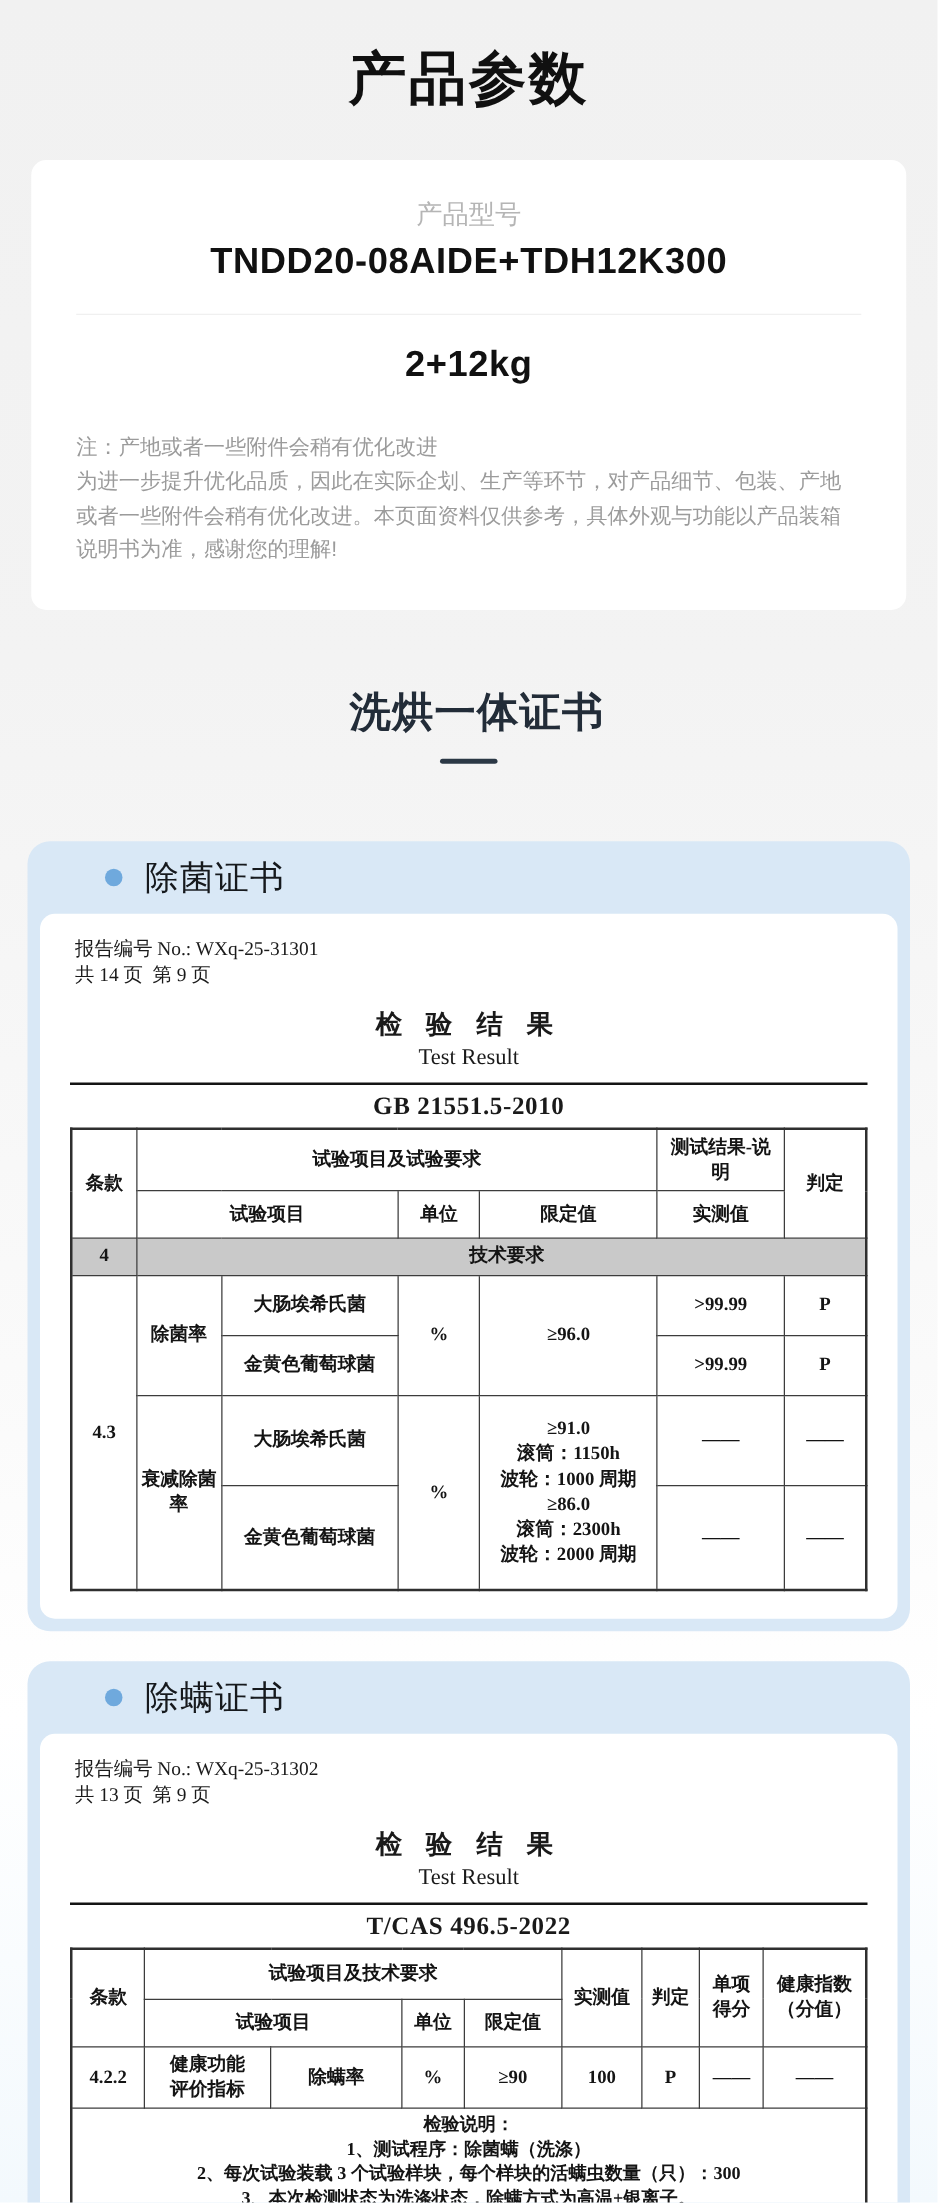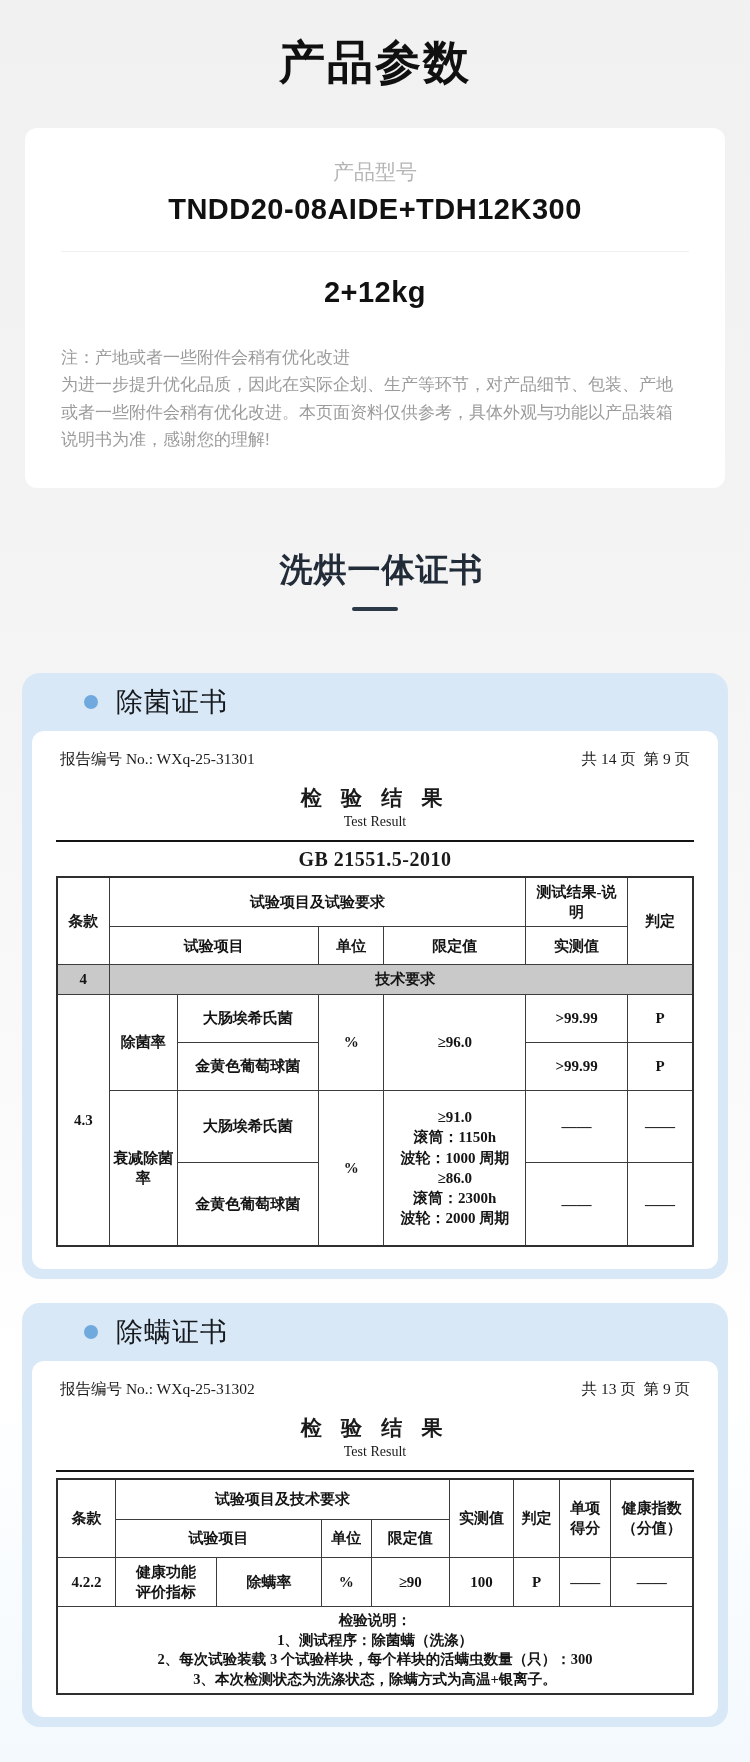--- a/index.html
+++ b/index.html
@@ -36,25 +36,25 @@
   }
   .cert-card.second { margin-top:24px; }
   .cert-header { height:58px; display:flex; align-items:center; padding-left:62px; }
   .cert-dot { width:14px; height:14px; border-radius:50%; background:#6fa9dd; margin-right:18px; flex:0 0 auto; }
   .cert-title { font-size:27px; font-weight:400; color:#16191d; letter-spacing:1px; }
   .cert-body {
     margin:0 10px 10px; background:#ffffff; border-radius:12px;
     padding:18px 24px 22px;
     font-family:"Liberation Serif","DejaVu Serif",serif; color:#1a1a1a;
   }
-  .report-row { display:flex; justify-content:space-between; font-size:15.5px; padding:0 4px; }
+  .report-row { display:flex; justify-content:space-between; font-size:15.5px; padding:0 4px;flex-direction:column; }
   .report-no { white-space:pre; }
   .report-pages { white-space:pre; }
   .result-title { text-align:center; font-size:21px; font-weight:700; letter-spacing:7px; margin-top:14px; }
-  .result-sub { text-align:center; font-size:14px; margin-top:2px; }
+  .result-sub { text-align:center; font-size:18px; margin-top:2px; }
   .thick-rule { border:none; border-top:2.5px solid #141414; margin:10px 0 6px; }
   .standard { text-align:center; font-size:20px; font-weight:600; margin-bottom:5px; letter-spacing:0.5px; }
   
   table.cert-table {
     width:100%; border-collapse:collapse; table-layout:fixed;
     font-size:15px; color:#141414; border:2px solid #2f2f2f;
   }
   table.cert-table th, table.cert-table td {
     border:1.5px solid #3c3c3c; text-align:center; vertical-align:middle;
     padding:4px 3px; font-weight:600; line-height:1.35; white-space:pre-line;
@@ -175,20 +175,21 @@
     <span class="cert-title">除螨证书</span>
   </div>
   <div class="cert-body">
     <div class="report-row">
       <span class="report-no">报告编号 No.: WXq-25-31302</span>
       <span class="report-pages">共 13 页  第 9 页</span>
     </div>
     <div class="result-title">检 验 结 果</div>
     <div class="result-sub">Test Result</div>
     <hr class="thick-rule">
+    <div class="standard">T/CAS 496.5-2022</div>
 
     <table class="cert-table">
       <colgroup>
         <col style="width:9.2%">
           <col style="width:15.9%">
           <col style="width:16.5%">
         <col style="width:7.8%">
           <col style="width:12.3%">
           <col style="width:10.1%">
         <col style="width:7.2%">

